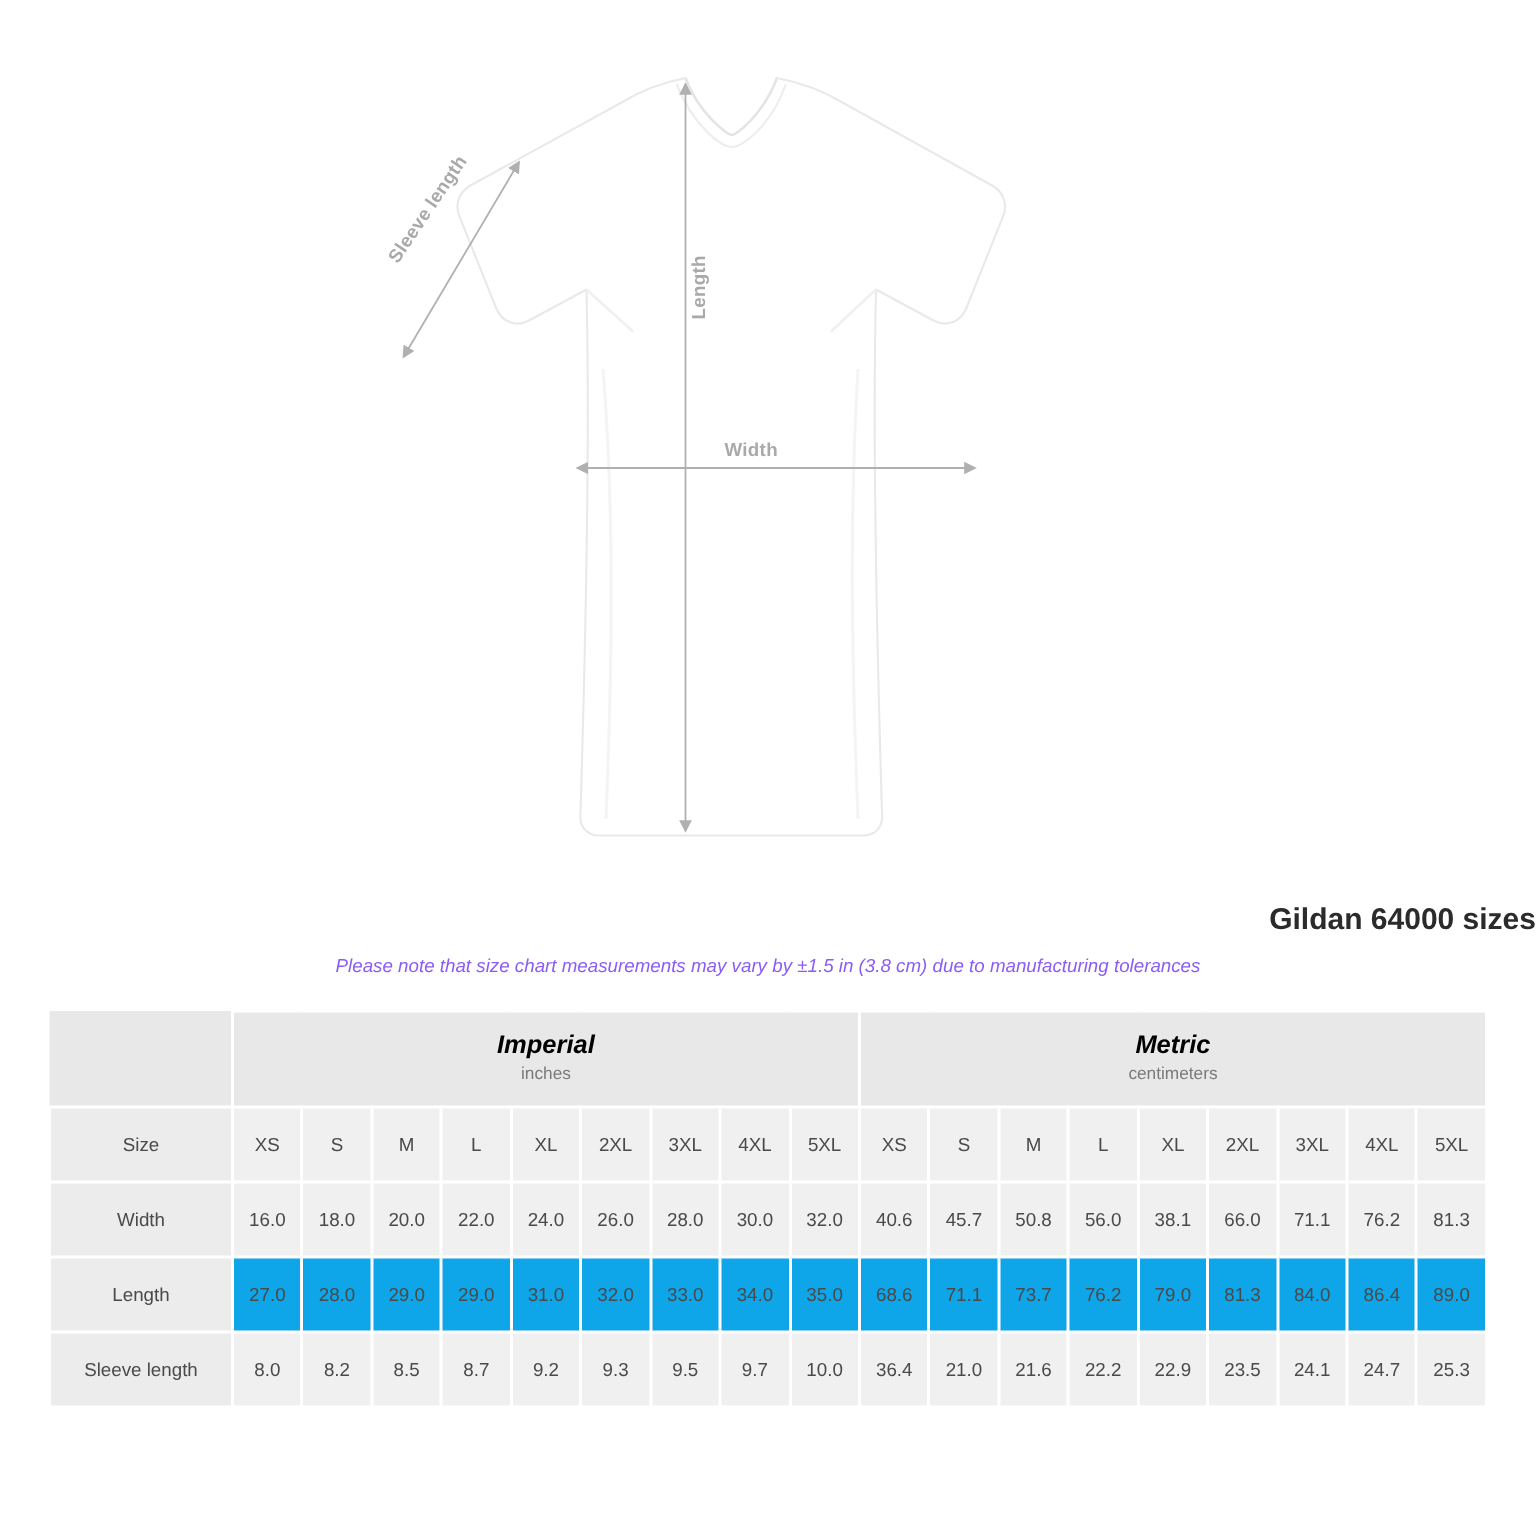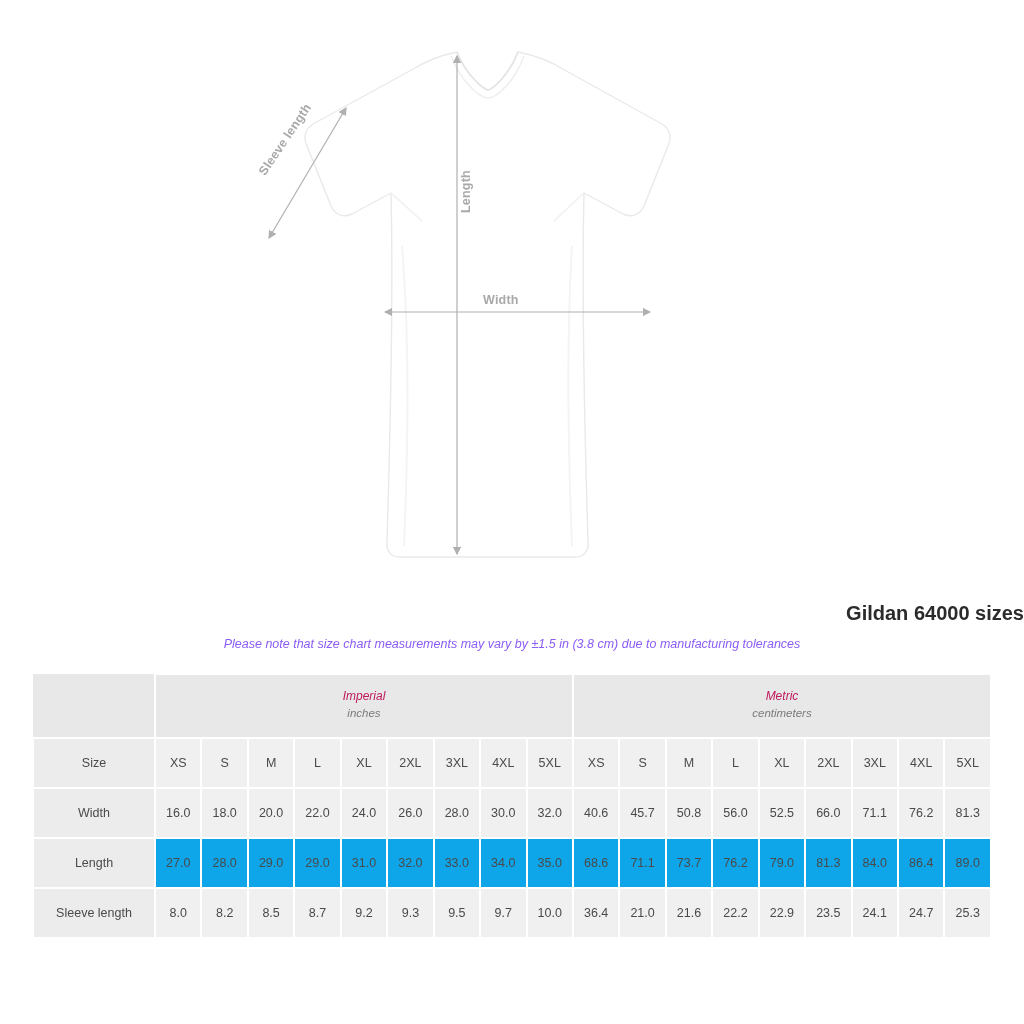--- a/index.html
+++ b/index.html
@@ -93,29 +93,28 @@
     padding: 0;
     background: #f0f0f0;
     color: #4a4a4a;
     font-weight: normal;
   }
   .unit-head {
     height: 62px;
     background: #e8e8e8 !important;
   }
   .unit-head .u-name {
-    font-size: 12px;
+    font-size: 17px;
     font-style: italic;
-    font-weight: normal;
-    color: #be185d;
+    font-weight: bold;
+    color: #000000;
     line-height: 1.25;
   }
   .unit-head .u-sub {
     font-size: 11.5px;
-    font-style: italic;
     color: #7a7a7a;
     line-height: 1.6;
   }
   .corner-cell {
     background: #e8e8e8 !important;
     border-left: 0 !important;
     border-top: 0 !important;
   }
   .row-head {
     background: #ececec !important;
@@ -273,21 +272,21 @@
         <td>22.0</td>
         <td>24.0</td>
         <td>26.0</td>
         <td>28.0</td>
         <td>30.0</td>
         <td>32.0</td>
         <td>40.6</td>
         <td>45.7</td>
         <td>50.8</td>
         <td>56.0</td>
-        <td>52.5</td>
+        <td>38.1</td>
         <td>66.0</td>
         <td>71.1</td>
         <td>76.2</td>
         <td>81.3</td>
       </tr>
 
       <tr class="data-row alt">
         <td class="row-head">Length</td>
         <td>27.0</td>
         <td>28.0</td>

